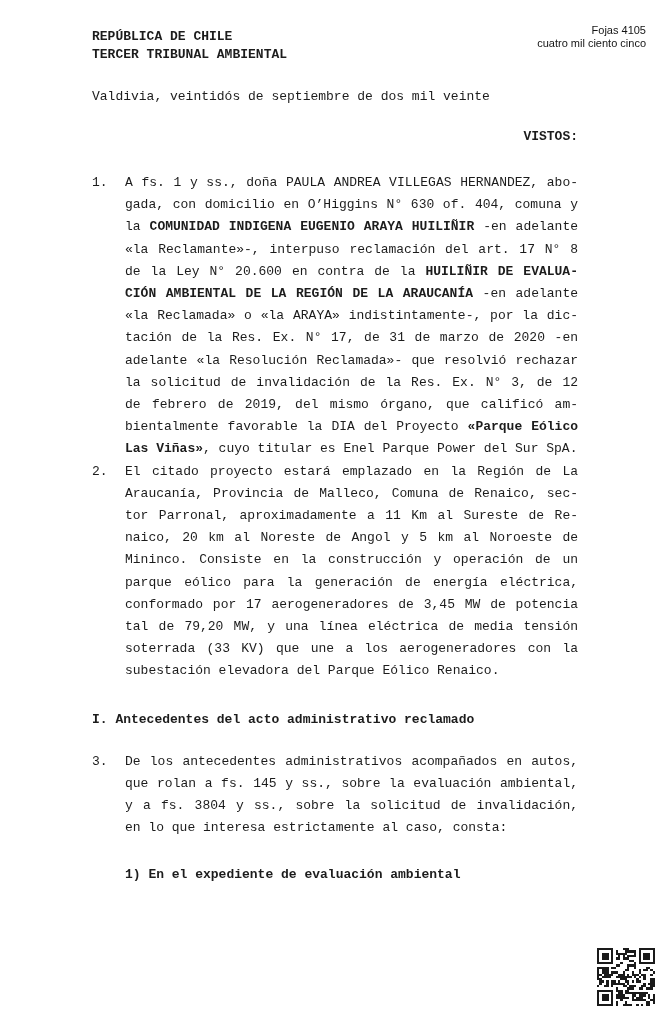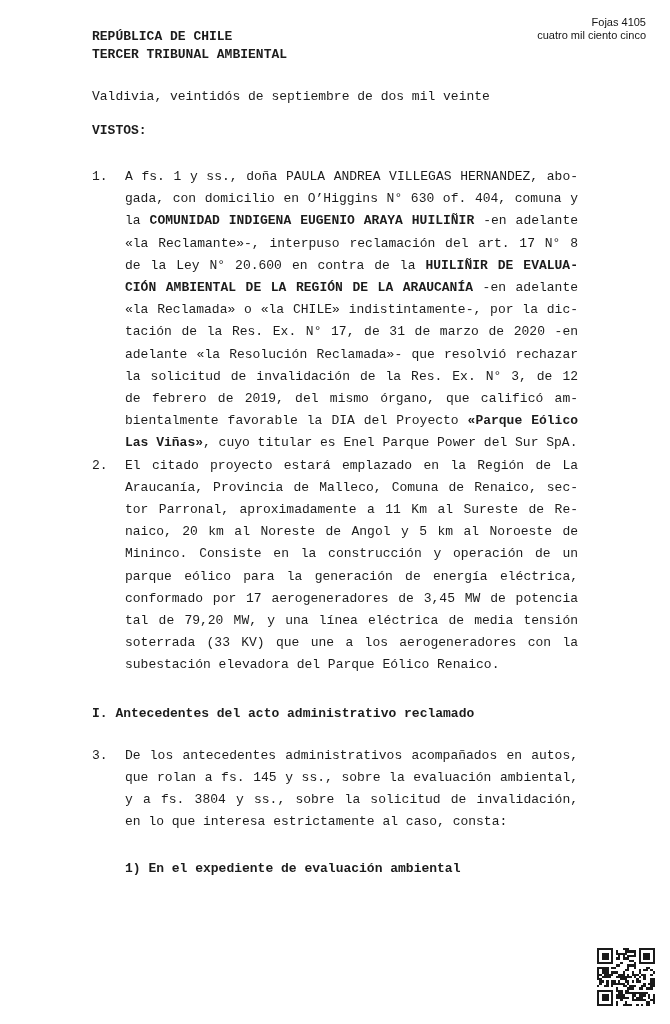--- a/index.html
+++ b/index.html
@@ -1,27 +1,27 @@
 <!DOCTYPE html>
 <html><head>
 <meta charset="utf-8">
 <style>
   html,body{margin:0;padding:0;background:#ffffff;}
   .page{
     position:relative;width:670px;height:1024px;background:#ffffff;
     font-family:"Liberation Mono",monospace;color:#1c1c1c;overflow:hidden;
   }
   .fojas{
-    position:absolute;top:16px;right:24px;text-align:right;
+    position:absolute;top:24px;right:24px;text-align:right;
     font-family:"Liberation Sans",sans-serif;font-size:11px;line-height:12.5px;color:#141414;
   }
   .content{position:absolute;left:92px;top:0;width:486px;font-size:13px;}
   .letterhead{margin-top:28px;font-weight:bold;font-size:13px;line-height:18px;}
   .dateline{margin-top:22px;line-height:22px;}
-  .vistos{margin-top:12px;font-weight:bold;line-height:22px;}
+  .vistos{margin-top:18px;font-weight:bold;line-height:22px;text-align:right;}
   .doc-body{margin-top:24px;line-height:22.2px;}
   .item{display:flex;}
   .item .num{width:33px;flex:none;}
   .item .lines{flex:1 1 auto;min-width:0;}
   .line{text-align:justify;text-align-last:justify;-moz-text-align-last:justify;}
   .line.last{text-align-last:left;-moz-text-align-last:left;}
   .b{font-weight:bold;}
   .section-heading{font-weight:bold;margin:26px 0 20px 0;}
   .sub-heading{font-weight:bold;margin-top:24px;margin-left:33px;}
   .qr{position:absolute;left:597px;top:948px;width:58px;height:58px;}
@@ -50,21 +50,21 @@
     <div class="doc-body">
         <div class="item">
           <div class="num">1.</div>
           <div class="lines">
             <div class="line"><span>A fs. 1 y ss., doña PAULA ANDREA VILLEGAS HERNANDEZ, abo-</span></div>
             <div class="line"><span>gada, con domicilio en O’Higgins N° 630 of. 404, comuna y</span></div>
             <div class="line"><span>la </span><span class="b">COMUNIDAD INDIGENA EUGENIO ARAYA HUILIÑIR</span><span> -en adelante</span></div>
             <div class="line"><span>«la Reclamante»-, interpuso reclamación del art. 17 N° 8</span></div>
             <div class="line"><span>de la Ley N° 20.600 en contra de la </span><span class="b">HUILIÑIR DE EVALUA-</span></div>
             <div class="line"><span class="b">CIÓN AMBIENTAL DE LA REGIÓN DE LA ARAUCANÍA</span><span> -en adelante</span></div>
-            <div class="line"><span>«la Reclamada» o «la CHILE» indistintamente-, por la dic-</span></div>
+            <div class="line"><span>«la Reclamada» o «la ARAYA» indistintamente-, por la dic-</span></div>
             <div class="line"><span>tación de la Res. Ex. N° 17, de 31 de marzo de 2020 -en</span></div>
             <div class="line"><span>adelante «la Resolución Reclamada»- que resolvió rechazar</span></div>
             <div class="line"><span>la solicitud de invalidación de la Res. Ex. N° 3, de 12</span></div>
             <div class="line"><span>de febrero de 2019, del mismo órgano, que calificó am-</span></div>
             <div class="line"><span>bientalmente favorable la DIA del Proyecto </span><span class="b">«Parque Eólico</span></div>
             <div class="line last"><span class="b">Las Viñas»</span><span>, cuyo titular es Enel Parque Power del Sur SpA.</span></div>
           </div>
         </div>
         <div class="item">
           <div class="num">2.</div>

